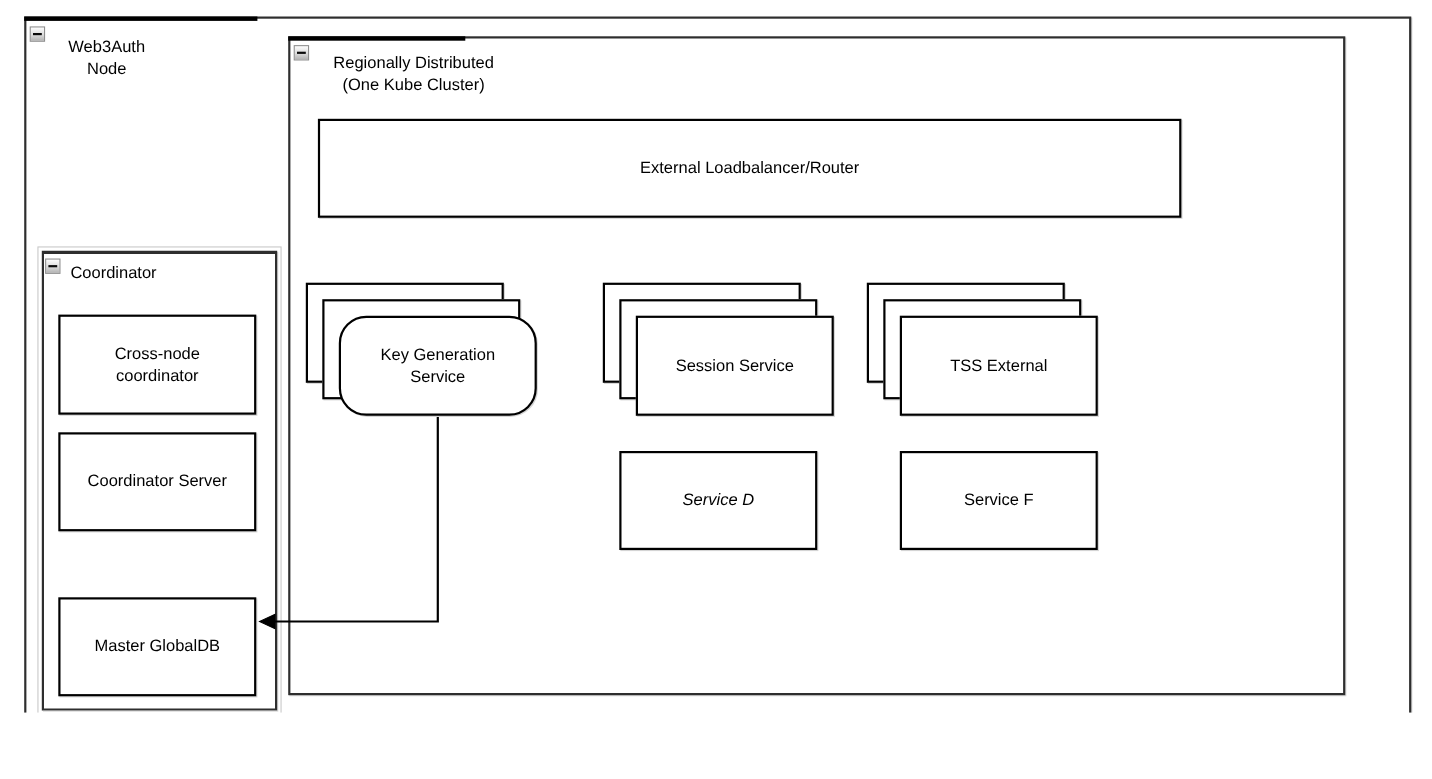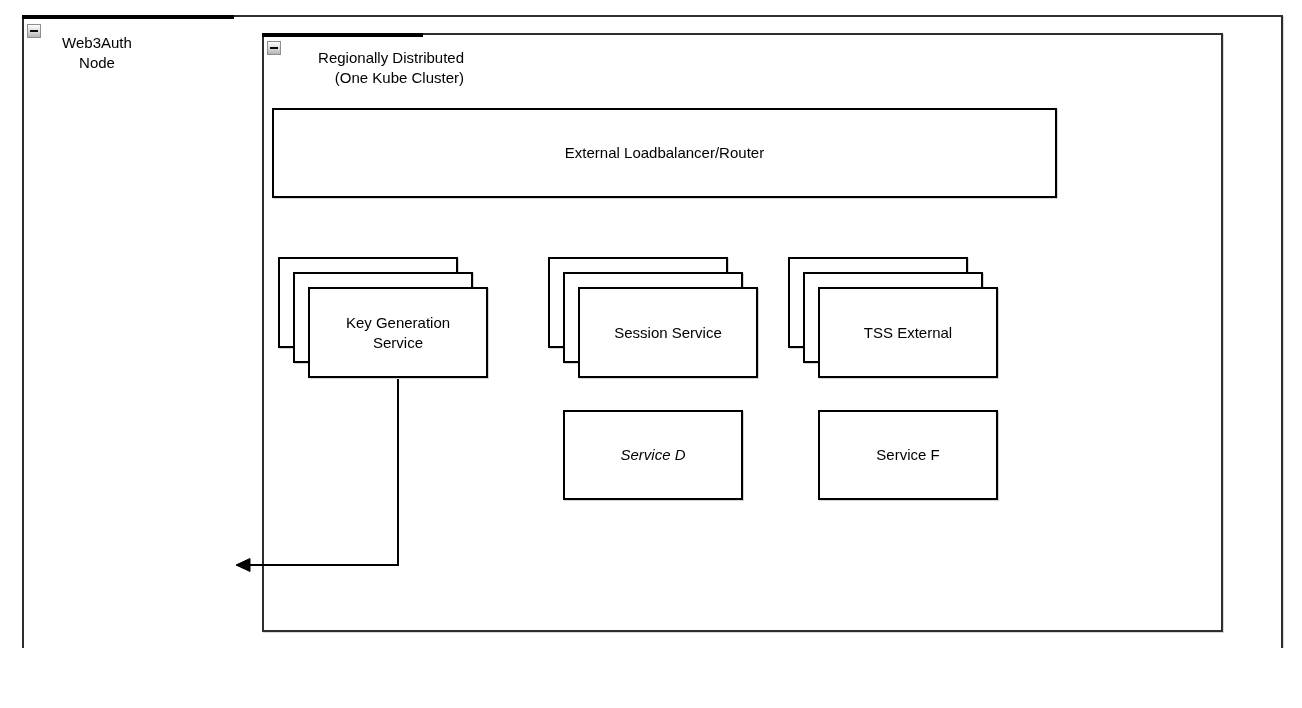--- a/index.html
+++ b/index.html
@@ -31,30 +31,30 @@
       <span class="minus"></span>
     </button>
     <div class="ctr-label" style="left:16px;top:16px;width:114px;text-align:center;">Web3Auth
 Node</div>
 
     <div class="abs ctr" style="left:238px;top:16px;width:961px;height:599px;">
       <div class="accent" style="left:-2px;top:-2px;width:161px;"></div>
       <button class="collapse-btn" style="left:3px;top:6px;">
         <span class="minus"></span>
       </button>
-      <div class="ctr-label" style="left:24px;top:13px;width:176px;text-align:right;">Regionally Distributed
+      <div class="ctr-label" style="left:24px;top:13px;width:176px;text-align:center;">Regionally Distributed
 (One Kube Cluster)</div>
 
-      <div class="abs node" style="left:8px;top:73px;width:785px;height:90px;">
+      <div class="abs node" style="left:25px;top:73px;width:785px;height:90px;">
         <span>External Loadbalancer/Router</span>
       </div>
 
       <div class="abs layer" style="left:14px;top:222px;width:180px;height:91px;"></div>
       <div class="abs layer" style="left:29px;top:237px;width:180px;height:91px;"></div>
-      <div class="abs node" style="left:44px;top:252px;width:180px;height:91px;">
+      <div class="abs node" style="left:44px;top:252px;width:180px;height:91px;border-radius:25px;">
         <span>Key Generation
 Service</span>
       </div>
 
       <div class="abs layer" style="left:284px;top:222px;width:180px;height:91px;"></div>
       <div class="abs layer" style="left:299px;top:237px;width:180px;height:91px;"></div>
       <div class="abs node" style="left:314px;top:252px;width:180px;height:91px;text-align:right;">
         <span>Session Service</span>
       </div>
 
@@ -65,20 +65,37 @@
       </div>
 
       <div class="abs node" style="left:299px;top:375px;width:180px;height:90px;font-style:italic;">
         <span>Service D</span>
       </div>
       <div class="abs node" style="left:554px;top:375px;width:180px;height:90px;">
         <span>Service F</span>
       </div>
     </div>
 
+    <div class="abs ctr halo" style="left:14px;top:211px;width:214px;height:418px;border-top-width:3px;">
+      <button class="collapse-btn" style="left:1px;top:4px;">
+        <span class="minus"></span>
+      </button>
+      <div class="ctr-label" style="left:24px;top:8px;width:140px;text-align:left;">Coordinator</div>
+
+      <div class="abs node" style="left:13px;top:55px;width:180px;height:91px;">
+        <span>Cross-node
+coordinator</span>
+      </div>
+      <div class="abs node" style="left:13px;top:162px;width:180px;height:90px;">
+        <span>Coordinator Server</span>
+      </div>
+      <div class="abs node" style="left:13px;top:312px;width:180px;height:90px;">
+        <span>Master GlobalDB</span>
+      </div>
+    </div>
   </div>
 
   <svg class="overlay" width="1302" height="708" viewBox="0 0 1302 708">
     <path d="M398,379 L398,565 L250,565" fill="none" stroke="#000" stroke-width="2"></path>
     <polygon points="236,565 250,558.5 250,571.5" fill="#000" stroke="#000"></polygon>
   </svg>
 
 </div>
 
 </body></html>

